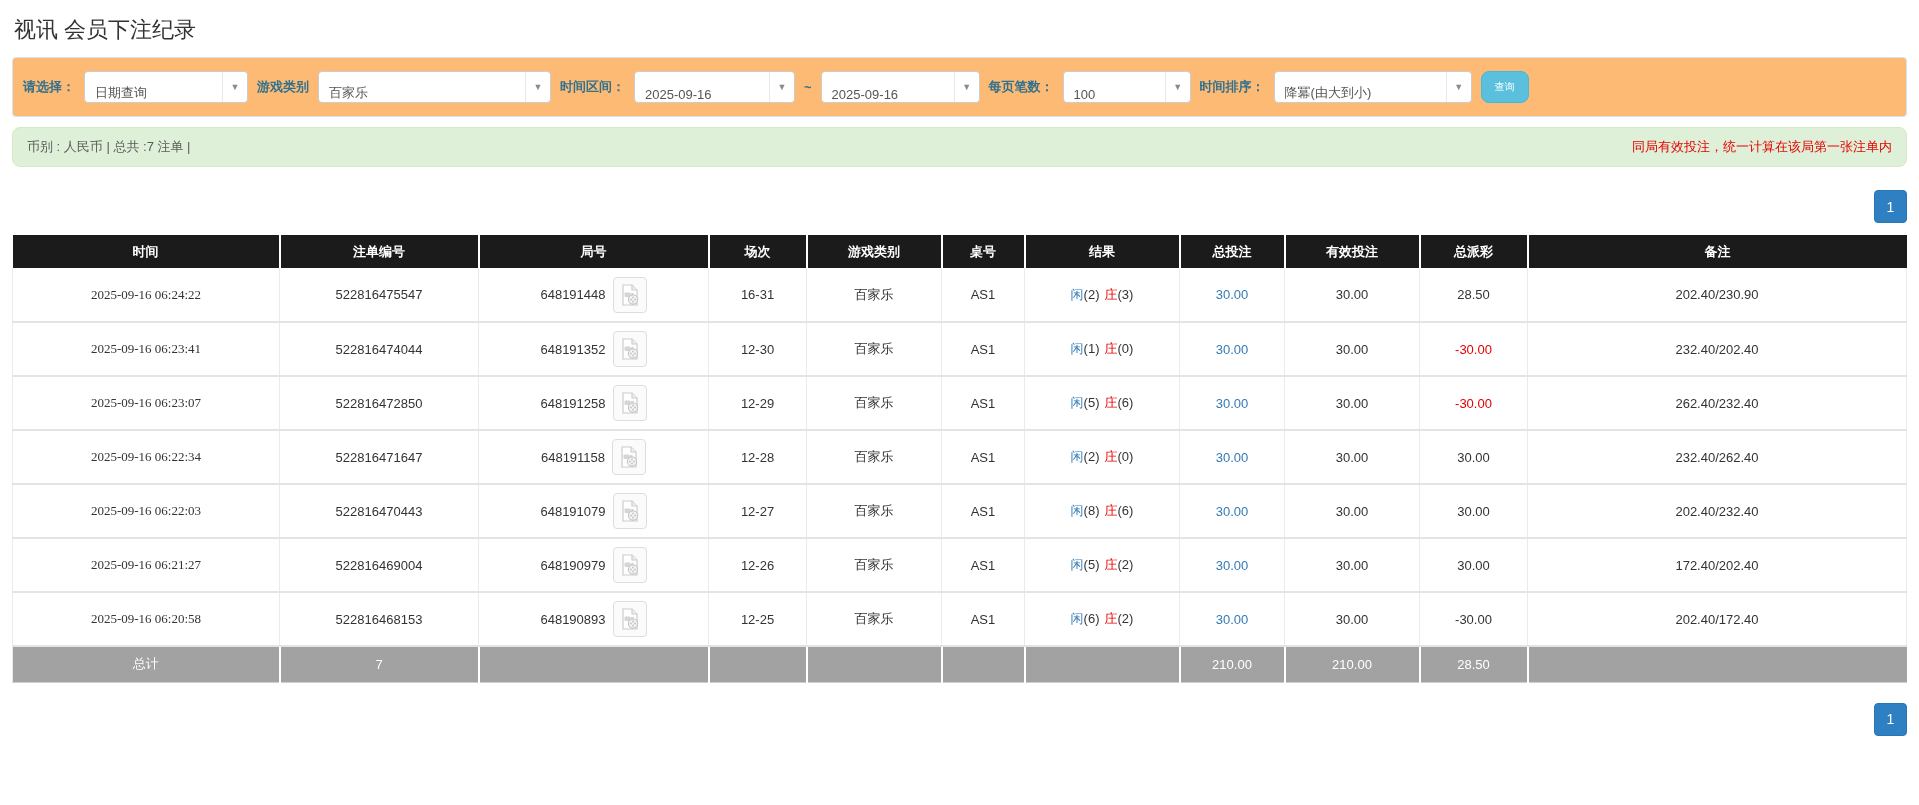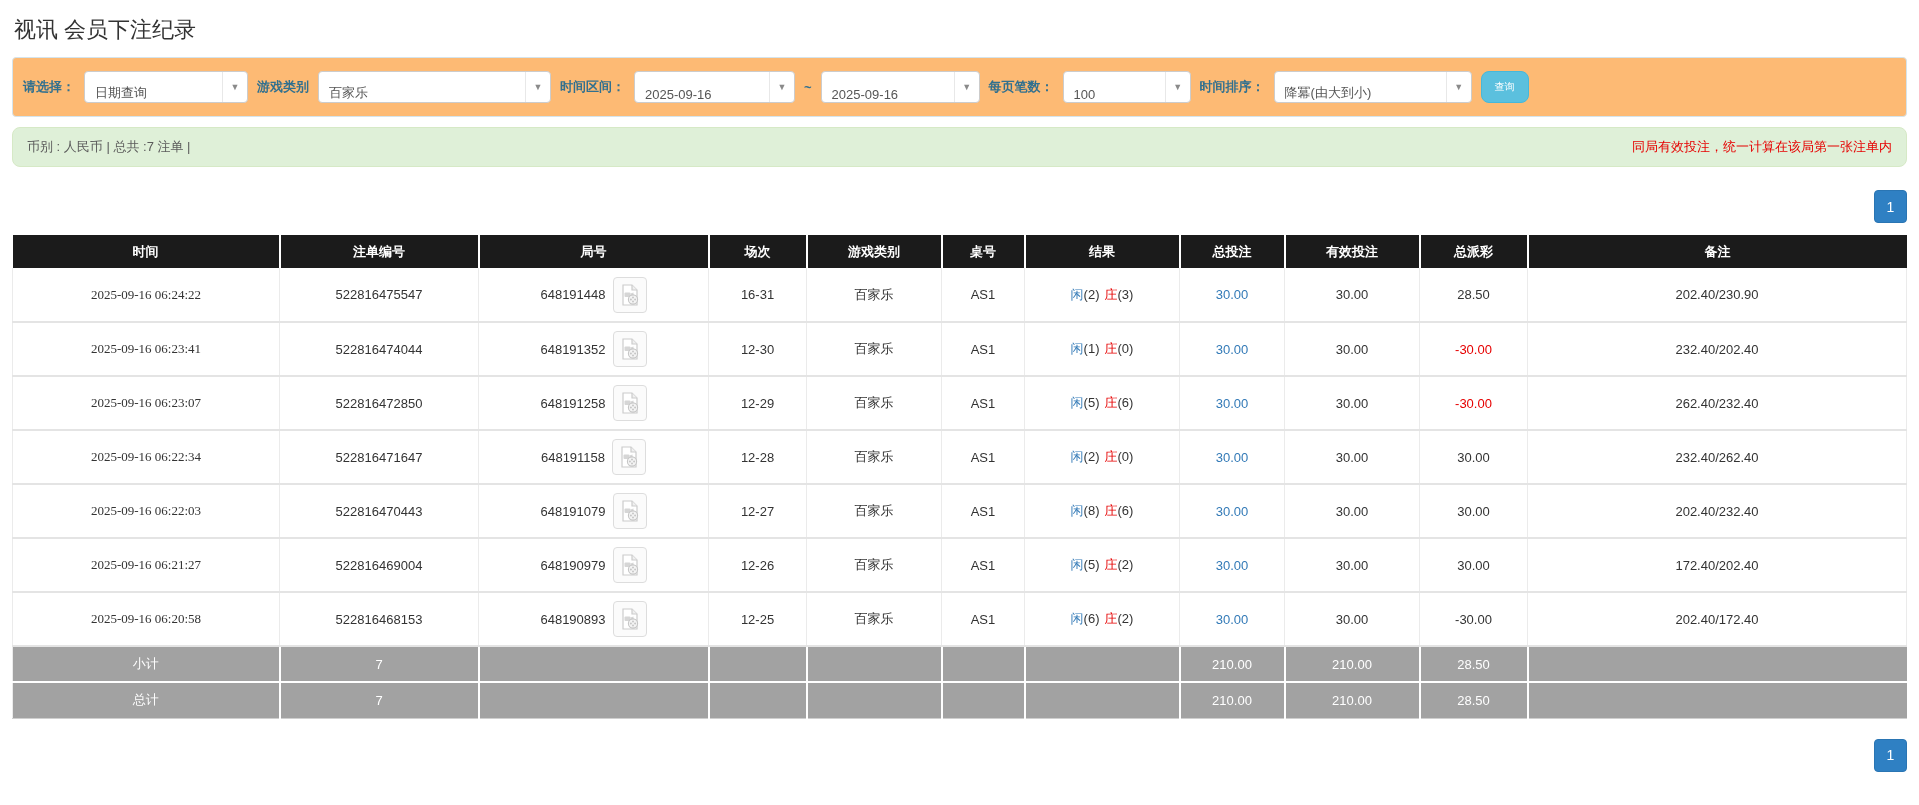--- a/index.html
+++ b/index.html
@@ -414,33 +414,20 @@
     </td>
     <td>
       <span class="link-blue">30.00</span>
     </td>
     <td>30.00</td>
     <td>-30.00</td>
     <td>202.40/172.40</td>
   </tr>
 </tbody>
     <tbody>
-      <tr class="sum-row">
-        <td>小计</td>
-        <td>7</td>
-        <td></td>
-        <td></td>
-        <td></td>
-        <td></td>
-        <td></td>
-        <td>210.00</td>
-        <td>210.00</td>
-        <td>28.50</td>
-        <td></td>
-      </tr>
       <tr class="sum-row sum-total">
         <td>总计</td>
         <td>7</td>
         <td></td>
         <td></td>
         <td></td>
         <td></td>
         <td></td>
         <td>210.00</td>
         <td>210.00</td>

